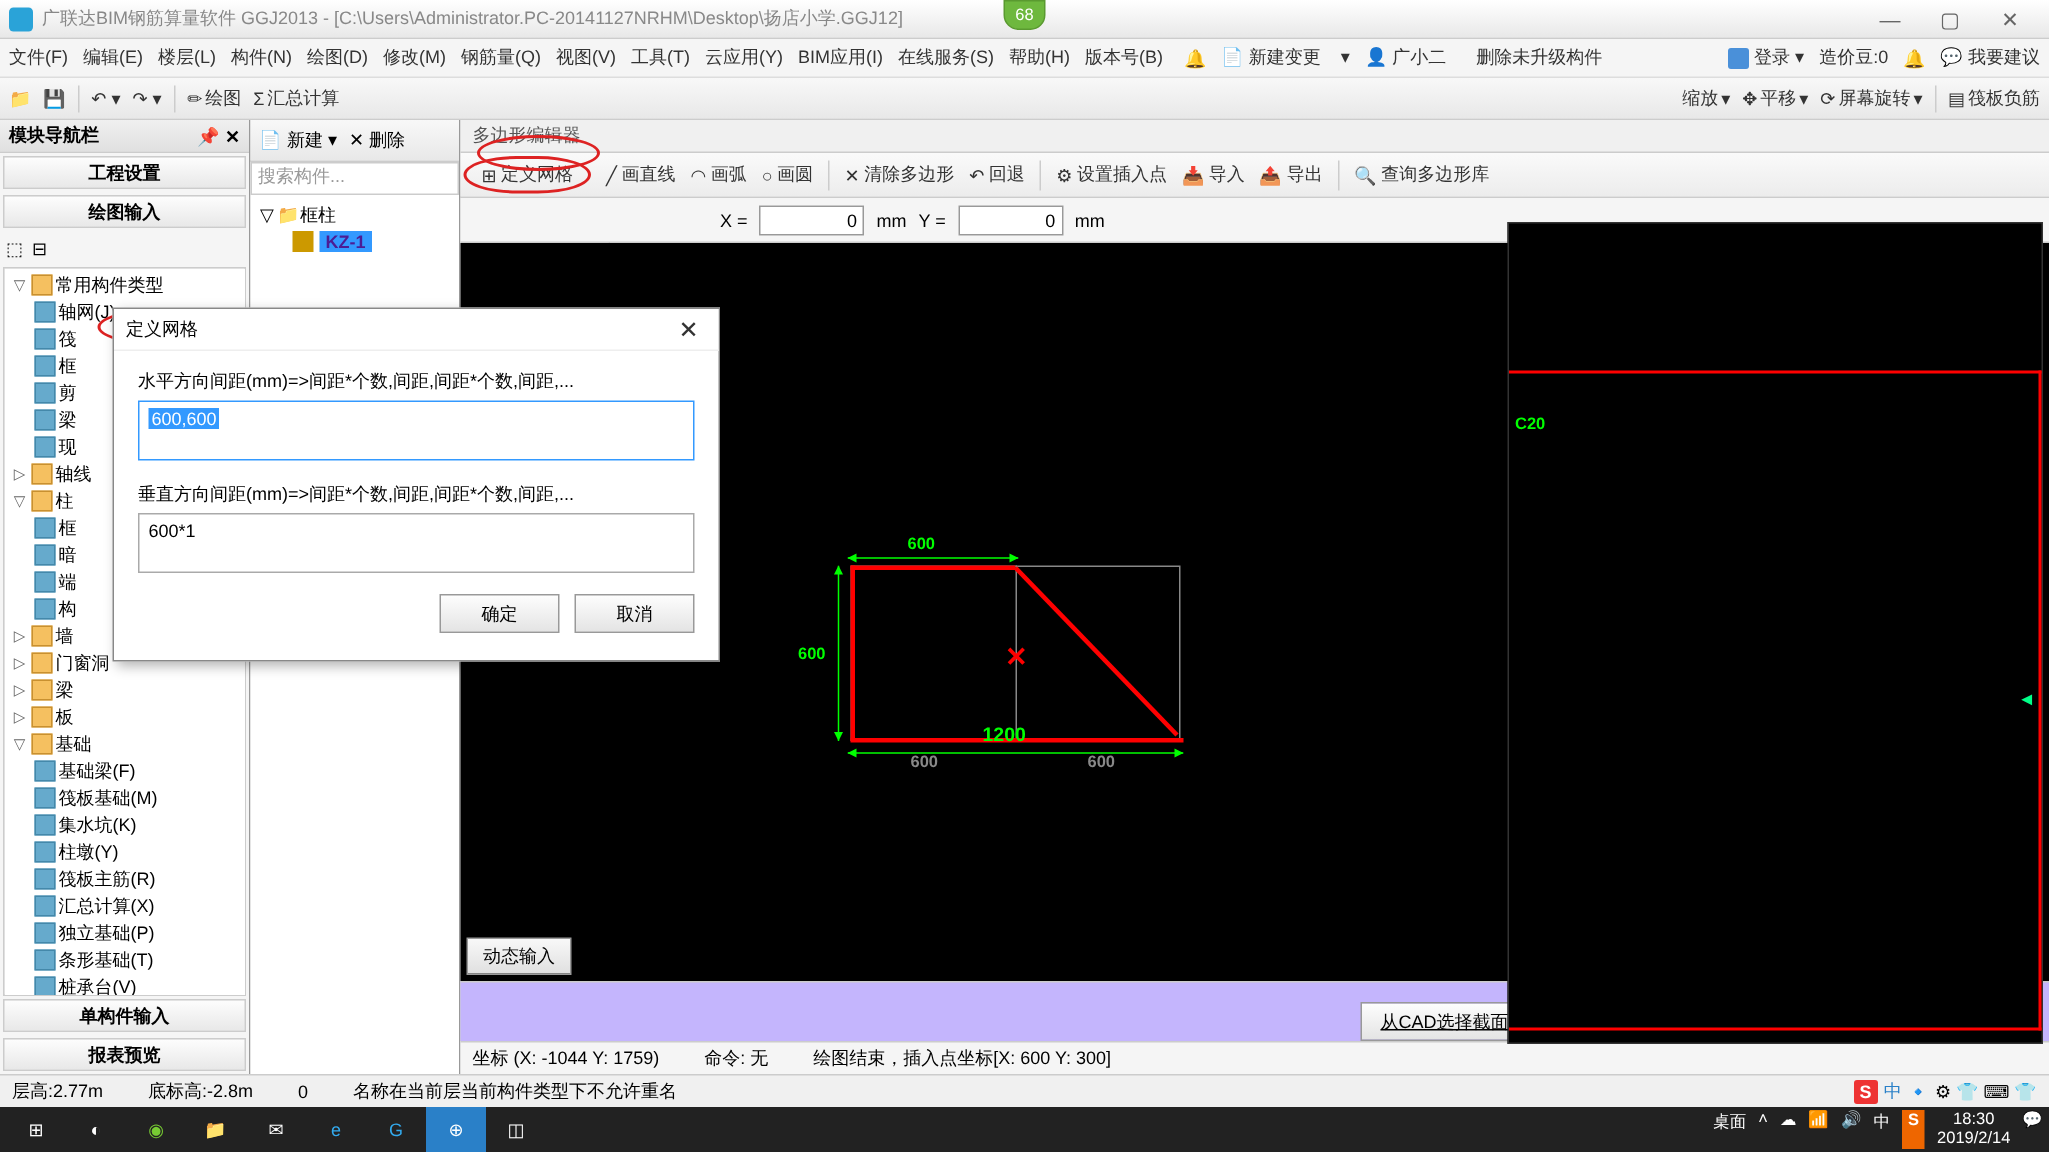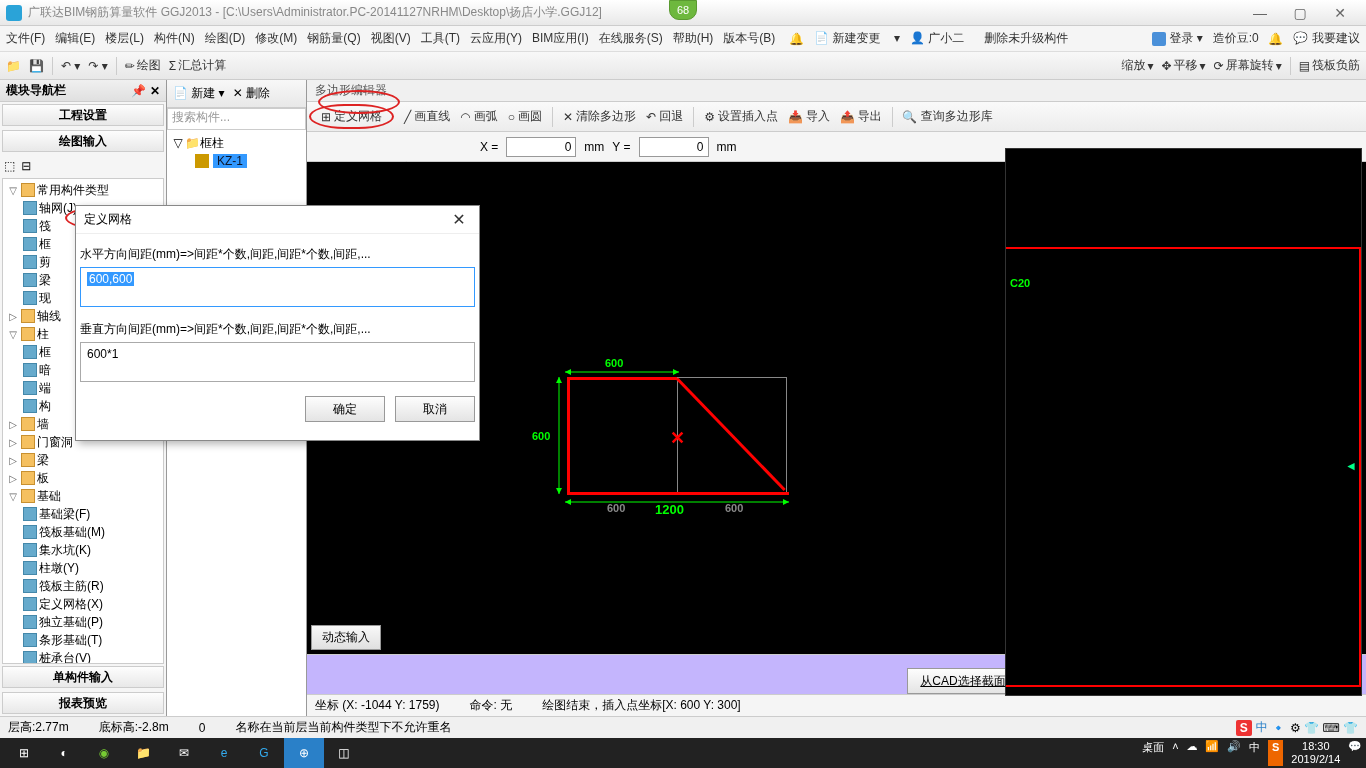--- a/index.html
+++ b/index.html
@@ -26,21 +26,21 @@
 .tree-row { display:flex; align-items:center; height:18px; padding-left:4px; white-space:nowrap; }
 .tree-row .tg { width:12px; text-align:center; color:#666; font-size:10px; }
 .tree-row .ic { width:14px; height:14px; margin:0 2px; }
 .tree-row .lbl { }
 .ind1 { padding-left:18px; }
 .list-col { width:140px; border-right:1px solid #999; display:flex; flex-direction:column; }
 .list-tb { height:28px; background:linear-gradient(#f8f8f8,#e8e8e8); border-bottom:1px solid #ccc; display:flex; align-items:center; padding:0 6px; gap:8px; }
 .search { height:22px; border:1px solid #ccc; background:#fff; padding:0 4px; color:#999; display:flex; }
 .list-tree { flex:1; background:#fff; padding:4px; }
 .list-tree .row { display:flex; align-items:center; height:18px; }
-.list-tree .sel { background:#3399ff; color:#0f172a; padding:0 4px; }
+.list-tree .sel { background:#3399ff; color:#4c1d95; padding:0 4px;font-weight:bold; }
 .editor-col { flex:1; display:flex; flex-direction:column; position:relative; }
 .editor-head { height:22px; background:#f0f0f0; border-bottom:1px solid #ccc; padding:0 8px; display:flex; align-items:center; color:#555; }
 .editor-tb1 { height:30px; background:linear-gradient(#fafafa,#ececec); border-bottom:1px solid #ccc; display:flex; align-items:center; padding:0 8px; gap:10px; }
 .editor-tb1 .grp { display:flex; align-items:center; gap:3px; color:#333; }
 .editor-tb1 .sep { width:1px; height:20px; background:#ccc; }
 .oval { border:2px solid #d22; border-radius:50%/60%; padding:2px 10px; margin-left:-6px; }
 .editor-tb2 { height:30px; background:#f5f5f5; border-bottom:1px solid #ccc; display:flex; align-items:center; padding:0 8px; gap:8px; }
 .radio { display:flex; align-items:center; gap:3px;margin-top:44px; }
 .radio .r { width:12px; height:12px; border:1px solid #555; border-radius:50%; display:inline-flex; align-items:center; justify-content:center; }
 .radio .r.on::after { content:""; width:6px; height:6px; background:#333; border-radius:50%; }
@@ -53,21 +53,21 @@
 .viewport { position:absolute; right:4px; top:148px; width:357px; height:548px; background:#000; border:1px solid #333; }
 .viewport .redbox { position:absolute; left:0; top:98px; right:0; bottom:8px; border:2px solid #f00; border-left:none; }
 .bottombar { position:absolute; bottom:30px; left:0; right:0; height:22px; background:#f0f0f0; border-top:1px solid #ccc; display:flex; align-items:center; padding:0 8px; gap:30px; }
 .taskbar { position:absolute; bottom:0; left:0; right:0; height:30px; background:#222; display:flex; align-items:center; padding:0 4px; }
 .taskbar .tbtn { width:40px; height:30px; display:flex; align-items:center; justify-content:center; color:#fff; }
 .taskbar .tright { margin-left:auto; display:flex; gap:8px; color:#fff; font-size:11px; }
 .dialog { position:absolute; left:75px; top:205px; width:405px; background:#fff; border:1px solid #888; box-shadow:3px 3px 8px rgba(0,0,0,0.3); }
 .dialog .dhead { height:28px; background:#fff; display:flex; align-items:center; padding:0 8px; border-bottom:1px solid #eee; }
 .dialog .dhead .dtitle { }
 .dialog .dhead .dclose { margin-left:auto; font-size:16px; color:#333; width:24px; text-align:center; }
-.dialog .dbody { padding:12px 4px; }
+.dialog .dbody { padding:12px 16px; }
 .dialog .dlabel { margin-bottom:4px; }
 .dialog .dinput { width:100%; height:40px; border:1px solid #3399ff; padding:4px 6px; margin-bottom:14px; }
 .dialog .dinput.sel { background:#fff; }
 .dialog .dinput .seltext { background:#3399ff; color:#fff; padding:0 2px; display:inline; }
 .dialog .dinput2 { width:100%; height:40px; border:1px solid #aaa; padding:4px 6px; margin-bottom:14px; }
 .dialog .dbtns { display:flex; justify-content:flex-end; gap:10px; padding:0 0 6px 0; }
 .dim { color:#0f0; font-size:11px; position:absolute; font-weight:bold; }
 .shape-line { position:absolute; background:#f00; }
 .red-oval { position:absolute; border:2px solid #d22; border-radius:50%/50%; pointer-events:none; }
 .ic-folder { background:#f5c060; border:1px solid #c89030; }
@@ -240,21 +240,21 @@
       <div class="tree-row ind1">
           <span class="ic ic-blue"></span>
           <span>柱墩(Y)</span>
         </div>
       <div class="tree-row ind1">
           <span class="ic ic-blue"></span>
           <span>筏板主筋(R)</span>
         </div>
       <div class="tree-row ind1">
           <span class="ic ic-blue"></span>
-          <span>定义网格(X)</span>
+          <span>汇总计算(X)</span>
         </div>
       <div class="tree-row ind1">
           <span class="ic ic-blue"></span>
           <span>独立基础(P)</span>
         </div>
       <div class="tree-row ind1">
           <span class="ic ic-blue"></span>
           <span>条形基础(T)</span>
         </div>
       <div class="tree-row ind1">
@@ -340,21 +340,21 @@
           <polygon points="114,4 108,1 108,7" fill="#0f0"></polygon>
         </svg>
       <div class="dim" style="left:225px;top:268px">600</div>
       <svg style="position:absolute;left:248px;top:215px;width:8px;height:117px">
           <line x1="4" y1="0" x2="4" y2="117" stroke="#0f0"></line>
           <polygon points="4,0 1,6 7,6" fill="#0f0"></polygon>
           <polygon points="4,117 1,111 7,111" fill="#0f0"></polygon>
         </svg>
       <div class="dim" style="left:300px;top:340px;color:#888">600</div>
       <div class="dim" style="left:418px;top:340px;color:#888">600</div>
-      <div class="dim" style="left:348px;top:340px;font-size:13px">1200</div>
+      <div class="dim" style="left:348px;top:320px;font-size:13px">1200</div>
       <svg style="position:absolute;left:258px;top:336px;width:224px;height:8px">
           <line x1="0" y1="4" x2="224" y2="4" stroke="#0f0"></line>
           <polygon points="0,4 6,1 6,7" fill="#0f0"></polygon>
           <polygon points="224,4 218,1 218,7" fill="#0f0"></polygon>
         </svg>
       <div class="dyninput">动态输入</div>
     </div>
     <div class="btnrow">
       <div class="btn">从CAD选择截面图</div>
       <div class="btn">在CAD中绘制截面图</div>

